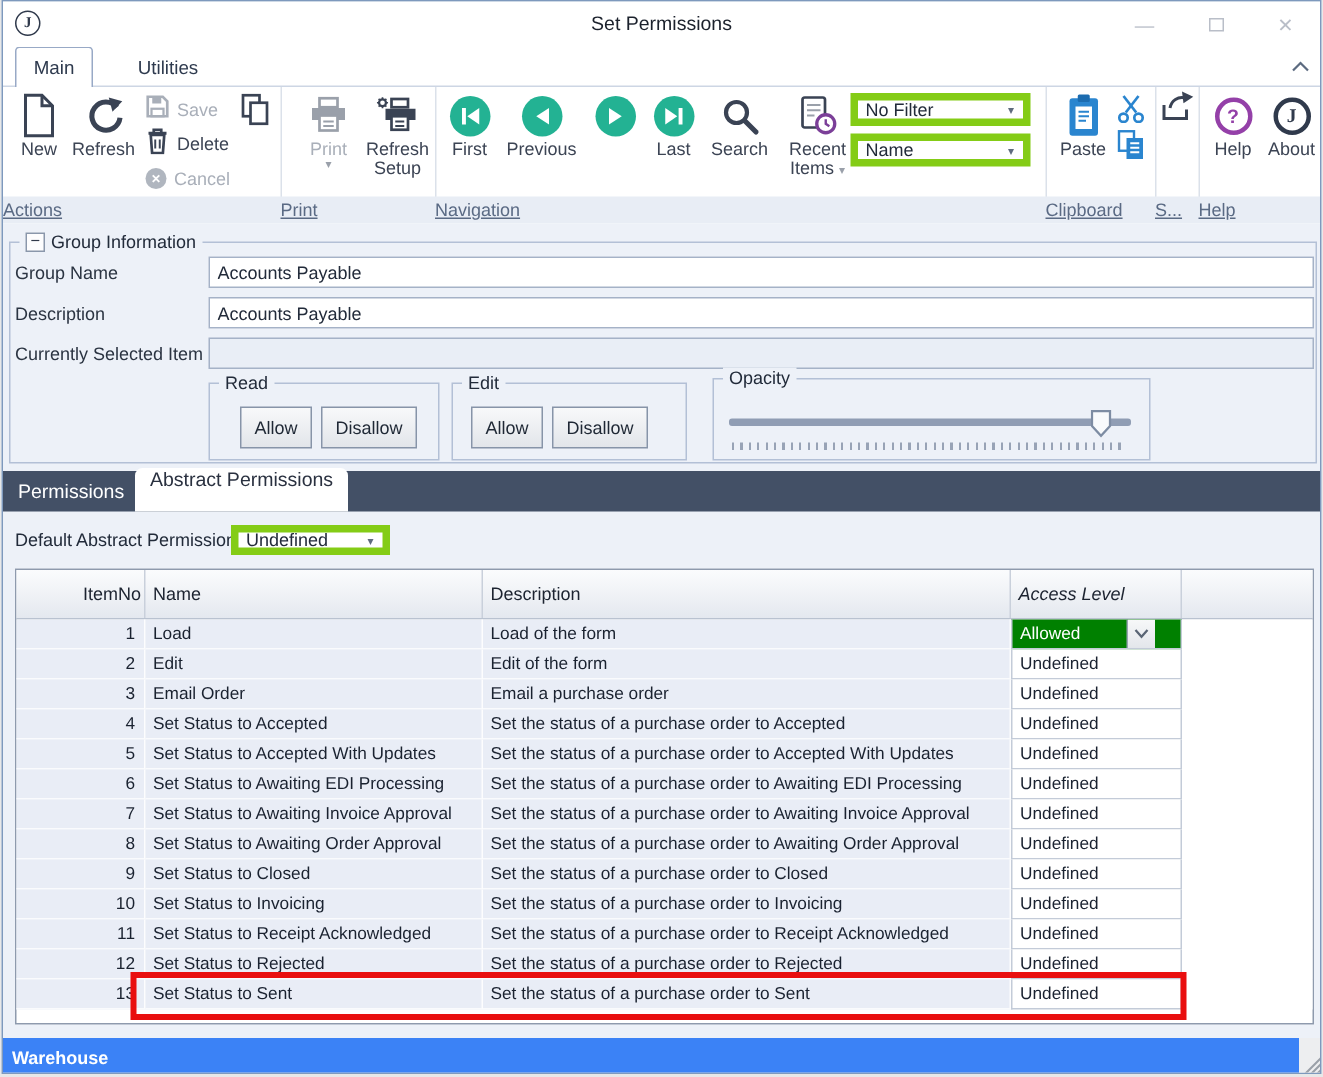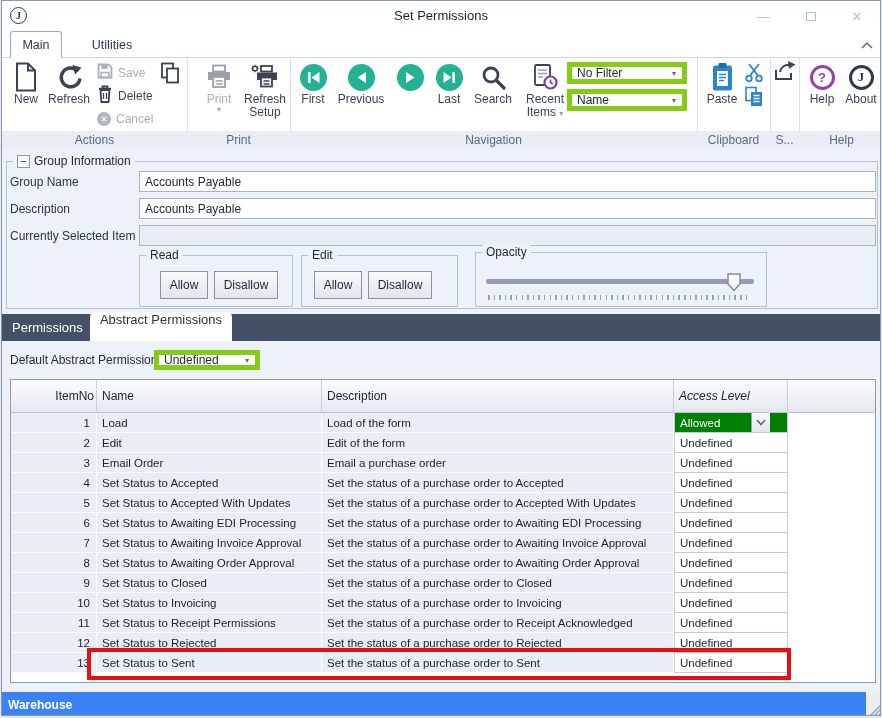--- a/index.html
+++ b/index.html
@@ -24,21 +24,21 @@
   .tabrow-line{left:0;top:56px;width:100%;height:1px;background:#cdd6e4;}
   .rtab{top:30px;height:27px;display:flex;align-items:center;justify-content:center;
     font-size:12.5px;color:#2e3a4e;}
   .rtab.active{background:#fff;border:1px solid #98a9c6;border-bottom:none;
     border-radius:3px 3px 0 0;z-index:2;}
   .chevron-up{left:858px;top:37px;width:14px;height:12px;}
   
   .ribbon{left:0;top:57px;width:100%;height:73px;background:#fff;}
   .vsep{top:57px;width:1px;height:90px;background:#dbe1ea;}
   .glabels{left:0;top:130px;width:100%;height:18px;background:#e8edf5;}
-  .glabel{top:132px;text-align:center;font-size:12px;color:#5a6a84;}
+  .glabel{top:132px;font-size:12px;color:#5a6a84;text-decoration:underline;}
   .rgroup{top:57px;height:73px;}
   .rbtn{position:absolute;display:flex;flex-direction:column;align-items:center;cursor:default;}
   .rbtn .ico{height:32px;display:flex;align-items:center;justify-content:center;}
   .rbtn .lbl{font-size:12px;line-height:13px;color:#3c4454;text-align:center;white-space:nowrap;}
   .rbtn .lbl.dim{color:#a9afb9;}
   .smallrow{position:absolute;display:flex;align-items:center;gap:5px;height:20px;}
   .smallrow .slbl{font-size:12px;color:#3c4454;white-space:nowrap;}
   .smallrow .slbl.dim{color:#a9afb9;}
   .navcirc{width:27px;height:27px;border-radius:50%;background:#23b293;display:flex;
     align-items:center;justify-content:center;}
@@ -512,21 +512,21 @@
         </div>
         <div class="trow">
           <div class="tcell c0">10</div>
           <div class="tcell c1">Set Status to Invoicing</div>
           <div class="tcell c2">Set the status of a purchase order to Invoicing</div>
           <div class="tcell c3">Undefined</div>
           <div class="tcell c4"></div>
         </div>
         <div class="trow">
           <div class="tcell c0">11</div>
-          <div class="tcell c1">Set Status to Receipt Permissions</div>
+          <div class="tcell c1">Set Status to Receipt Acknowledged</div>
           <div class="tcell c2">Set the status of a purchase order to Receipt Acknowledged</div>
           <div class="tcell c3">Undefined</div>
           <div class="tcell c4"></div>
         </div>
         <div class="trow">
           <div class="tcell c0">12</div>
           <div class="tcell c1">Set Status to Rejected</div>
           <div class="tcell c2">Set the status of a purchase order to Rejected</div>
           <div class="tcell c3">Undefined</div>
           <div class="tcell c4"></div>

